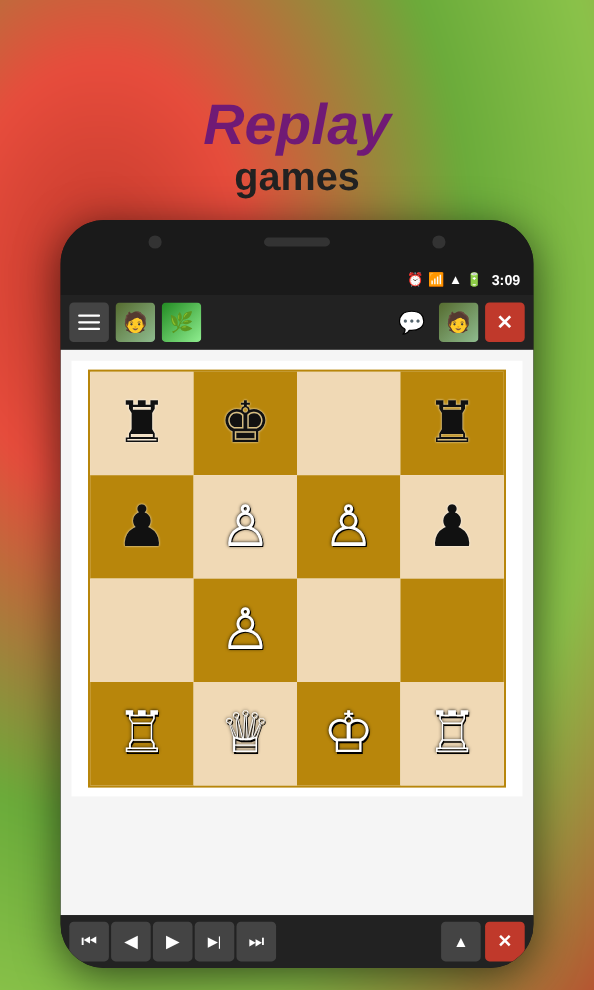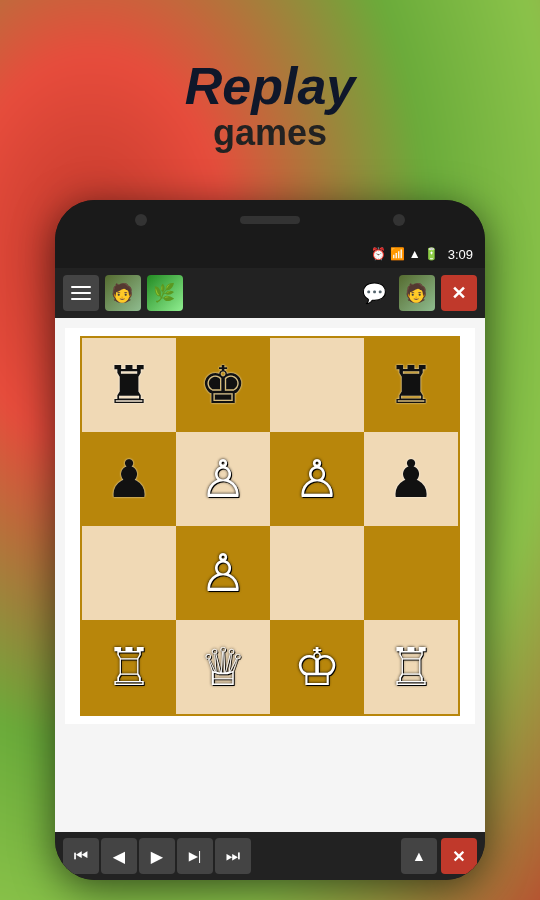--- a/index.html
+++ b/index.html
@@ -289,39 +289,39 @@
       flex-direction: column;
       height: calc(100% - 68px);
     }
   </style>
 </head>
 <body>
 
 <div class="bg"></div>
 
 <div class="title-area">
-  <div class="title-replay" style="color: #0f172a;">Replay</div>
+  <div class="title-replay" style="color: #701a75; margin-top: 28px;">Replay</div>
   <div class="title-games">games</div>
 </div>
 
 <div class="phone">
 
   <div class="phone-top">
     <div class="phone-camera"></div>
     <div class="phone-speaker"></div>
     <div class="phone-camera-right"></div>
   </div>
 
   <div class="status-bar">
     <div class="status-icons">
       <span>⏰</span>
       <span>📶</span>
       <span>▲</span>
       <span>🔋</span>
-      <span style="font-weight:normal;font-size:13px;margin-left:4px;">3:09</span>
+      <span style="font-weight:bold;font-size:13px;margin-left:4px;">3:09</span>
     </div>
   </div>
 
   <div class="phone-content">
 
     <div class="app-toolbar">
       <div class="toolbar-menu-btn">
         <div class="hamburger-line"></div>
         <div class="hamburger-line"></div>
         <div class="hamburger-line"></div>

